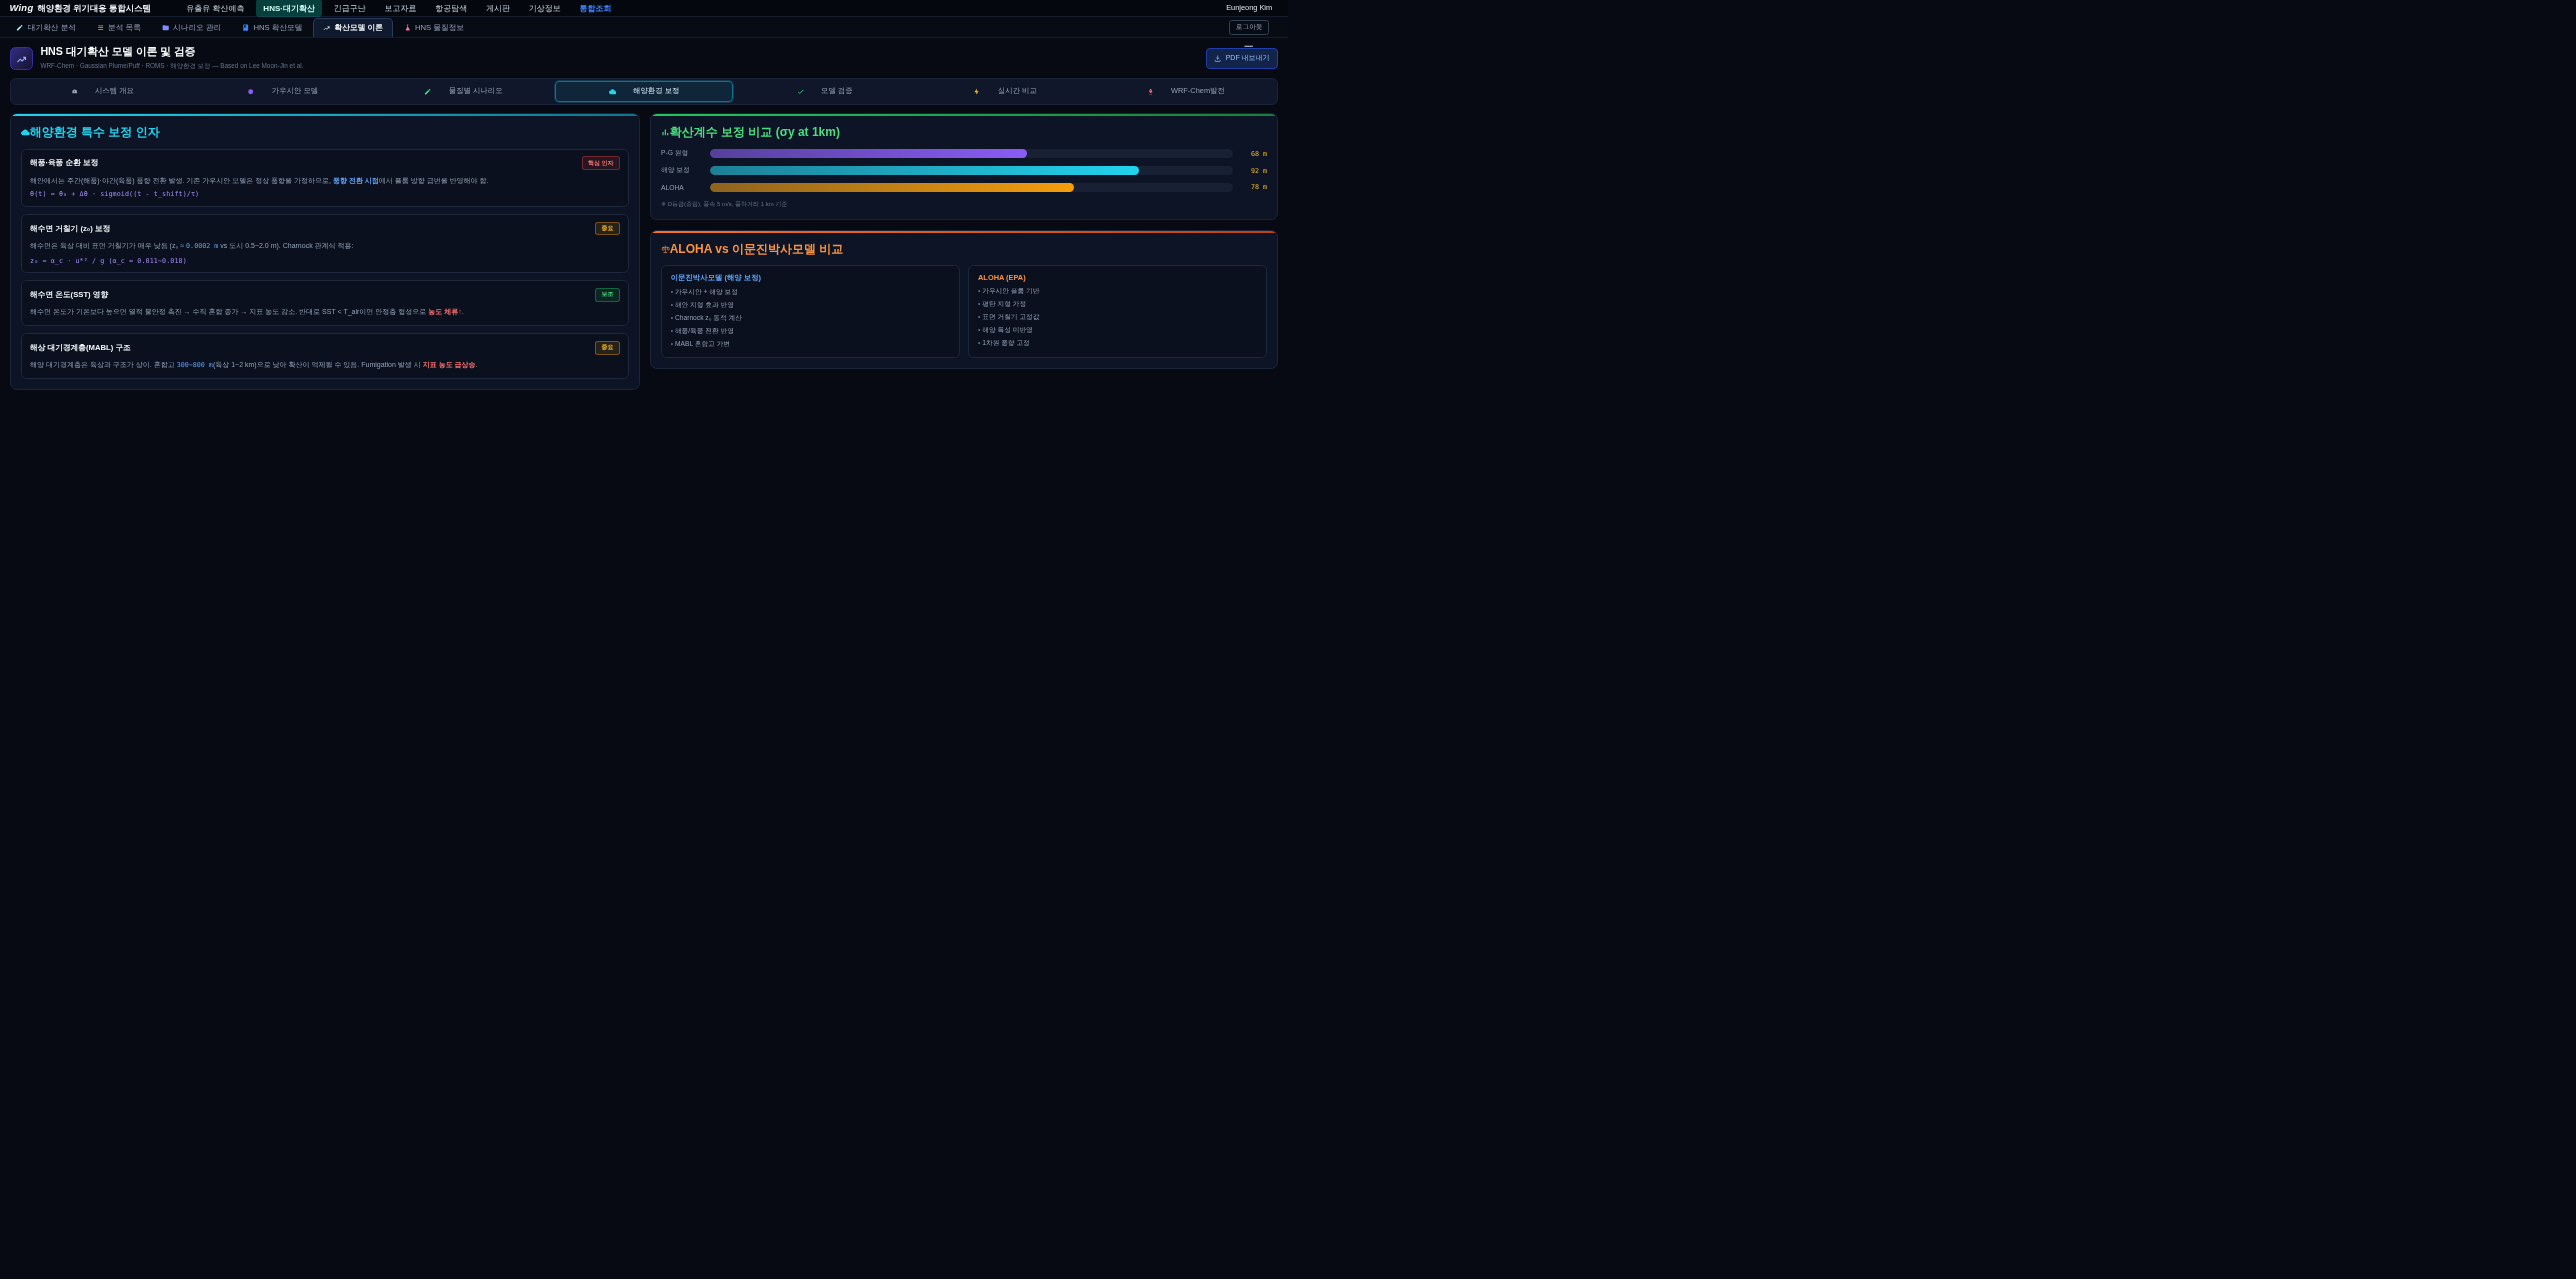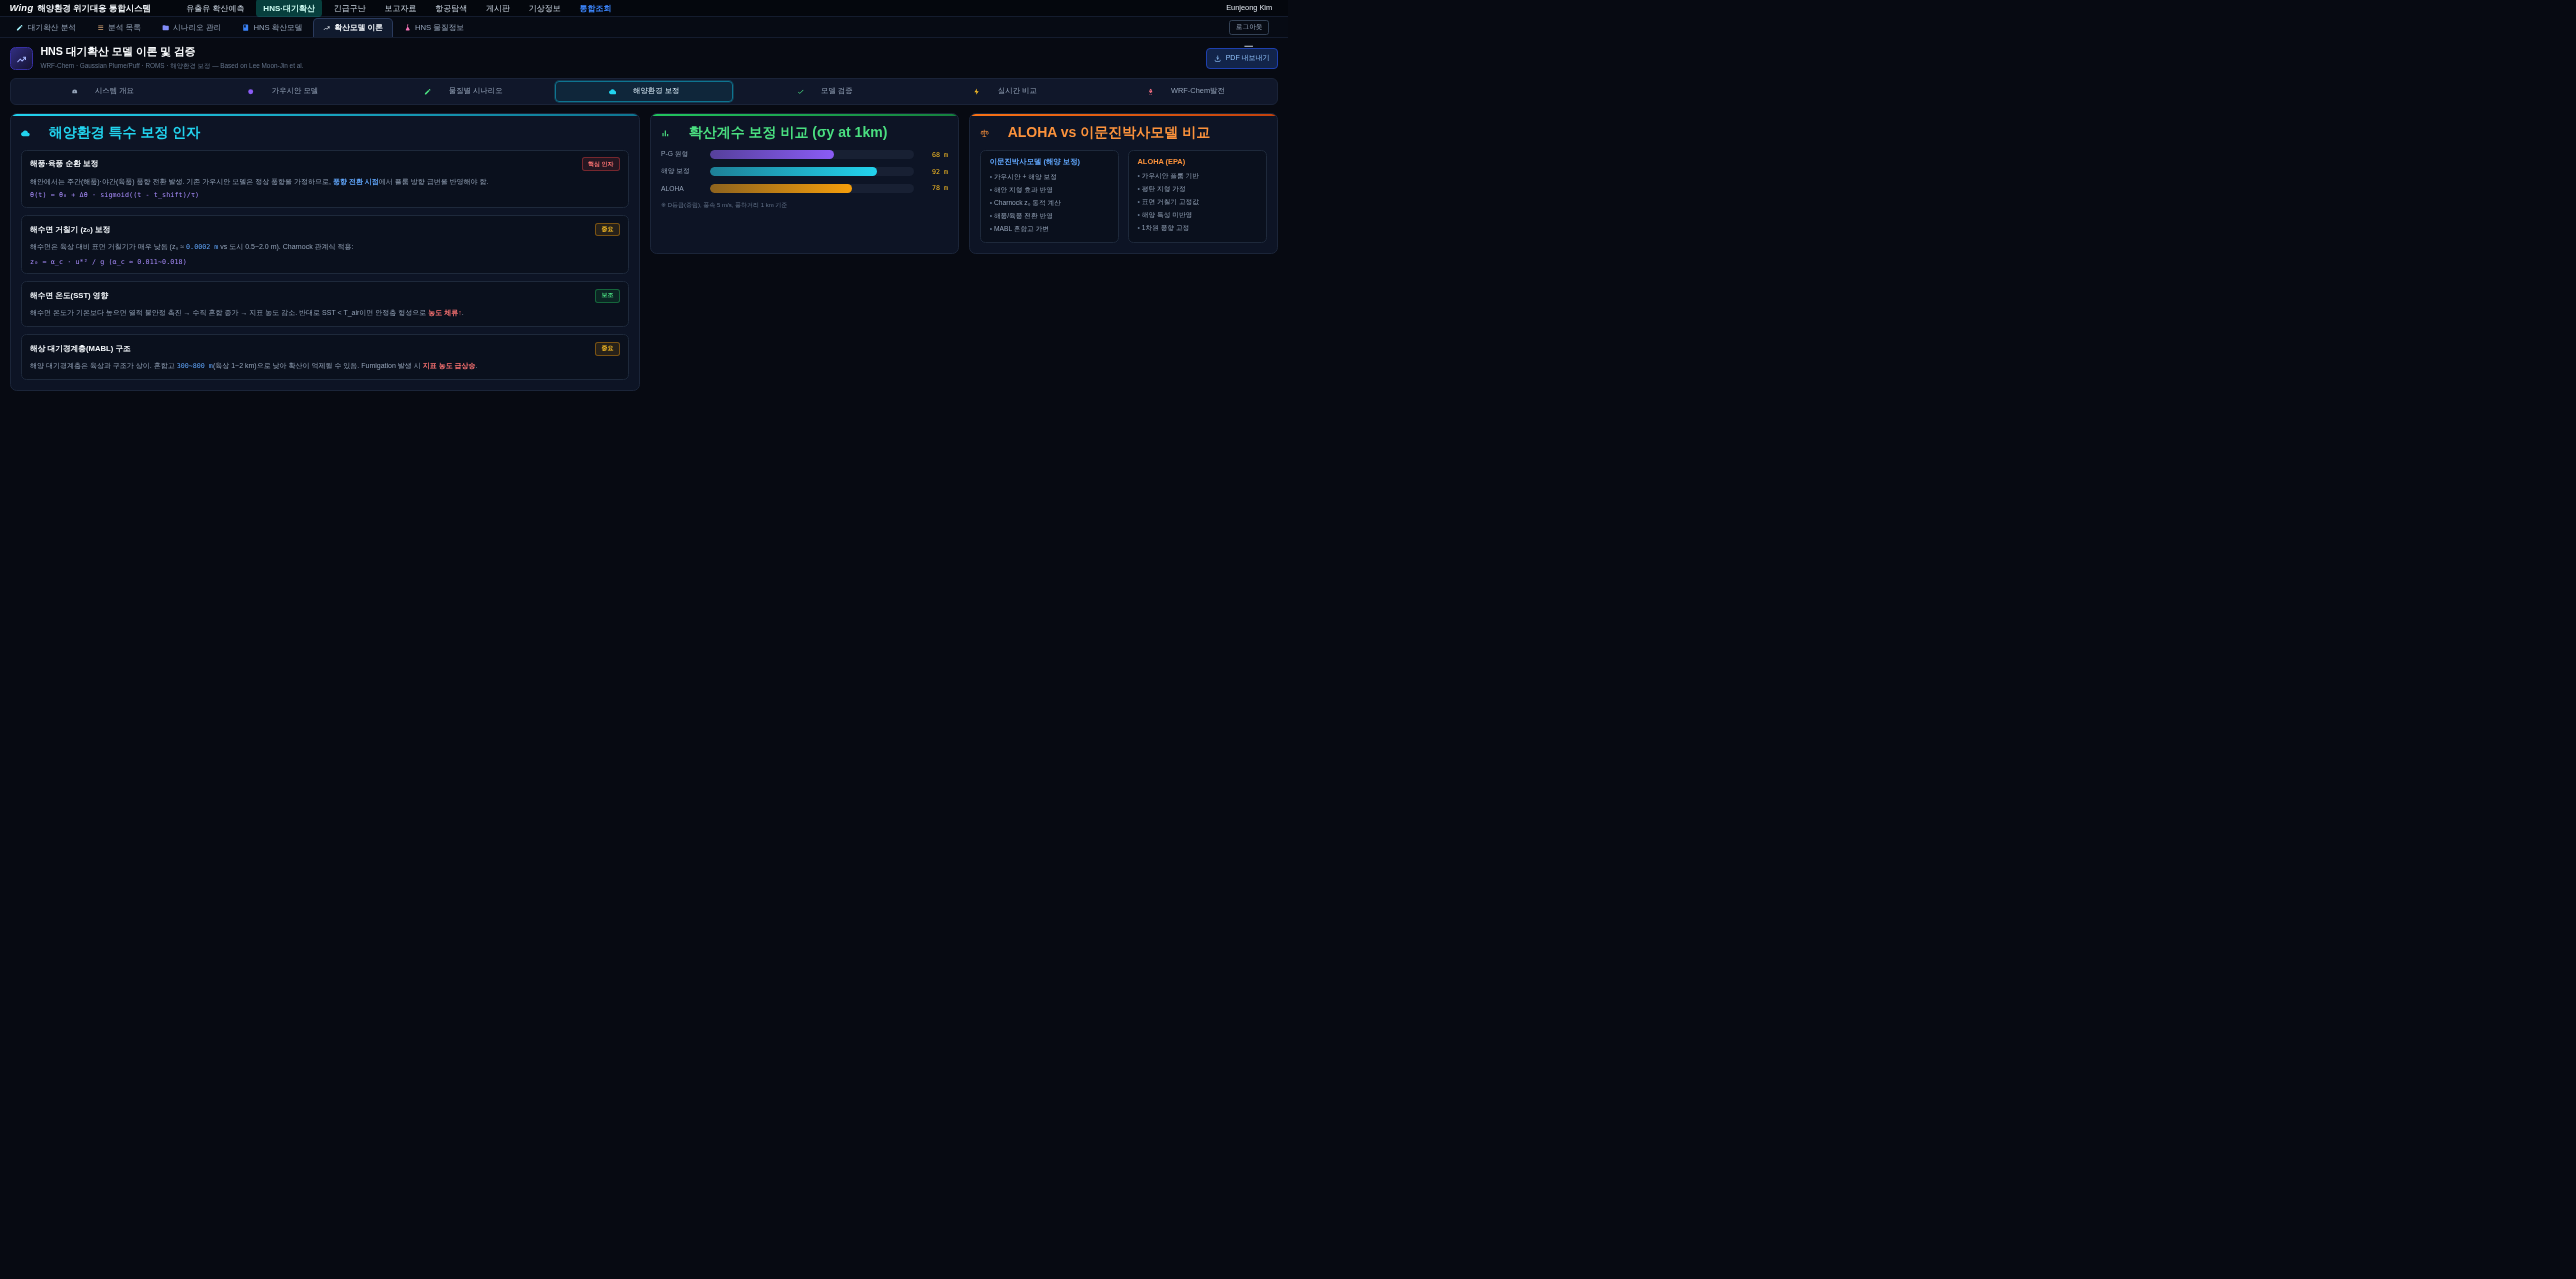--- a/index.html
+++ b/index.html
@@ -50,25 +50,25 @@
   .stab.active { border-color:#0e7490; background:rgba(8,145,178,.12); color:#e0f2fe; box-shadow:0 0 0 0.7px rgba(34,211,238,.25); }
 
   
   .content { display:flex; align-items:flex-start; gap:10px; padding:0 10px 13.4px; }
   .panel { flex:1; background:#0d1425; border:0.7px solid #1b2539; border-radius:6.7px; overflow:hidden; }
   .accent { height:2px; }
   .accent.cyan { background:linear-gradient(90deg,#22d3ee,#0e7490); }
   .accent.green { background:linear-gradient(90deg,#22c55e,#15803d); }
   .accent.orange { background:linear-gradient(90deg,#f97316,#c2410c); }
   .panel-body { padding:8px 10px 10px; }
-  .panel-title { display:flex; align-items:center; gap:19px; font-size:14px; font-weight:bold; }
+  .panel-title { display:flex; align-items:center; gap:0; font-size:12px; font-weight:bold; }
   .panel-title.cyan { color:#22d3ee; }
   .panel-title.green { color:#4ade80; }
   .panel-title.orange { color:#fb923c; }
-  .right-col { flex:1; display:flex; gap:10px; }
+  .right-col { flex:1; display:flex; flex-direction:column; gap:10px; }
 
   
   .card { background:#0a101d; border:0.7px solid #1e293b; border-radius:5.4px; padding:6.7px 8px 7.4px; margin-top:7.4px; }
   .card-head { display:flex; align-items:center; justify-content:space-between; gap:5.4px; }
   .card-title { margin:0; font-size:7.7px; font-weight:bold; color:#f1f5f9; }
   .badge { font-size:6px; font-weight:bold; padding:1.3px 5.4px; border-radius:2.7px; white-space:nowrap; }
   .badge.red { color:#f87171; background:rgba(239,68,68,.12); border:0.7px solid rgba(239,68,68,.4); }
   .badge.amber { color:#fbbf24; background:rgba(245,158,11,.12); border:0.7px solid rgba(245,158,11,.4); }
   .badge.green { color:#4ade80; background:rgba(34,197,94,.12); border:0.7px solid rgba(34,197,94,.4); }
   .card-desc { margin:4.7px 0 0; font-size:7px; line-height:1.6; color:#94a3b8; }

